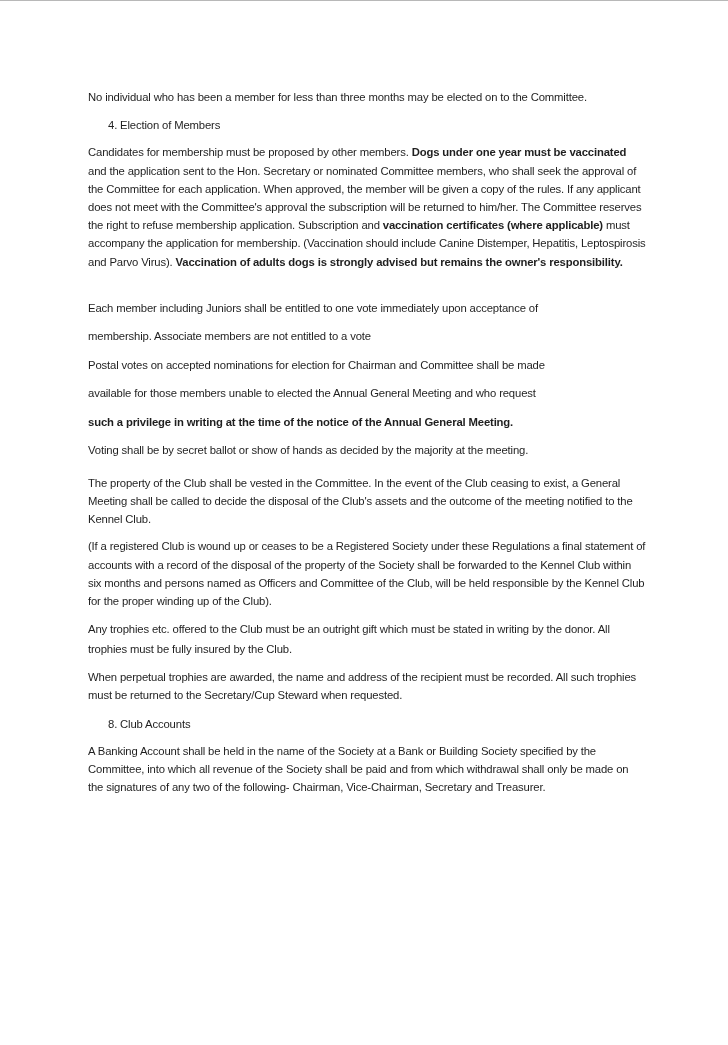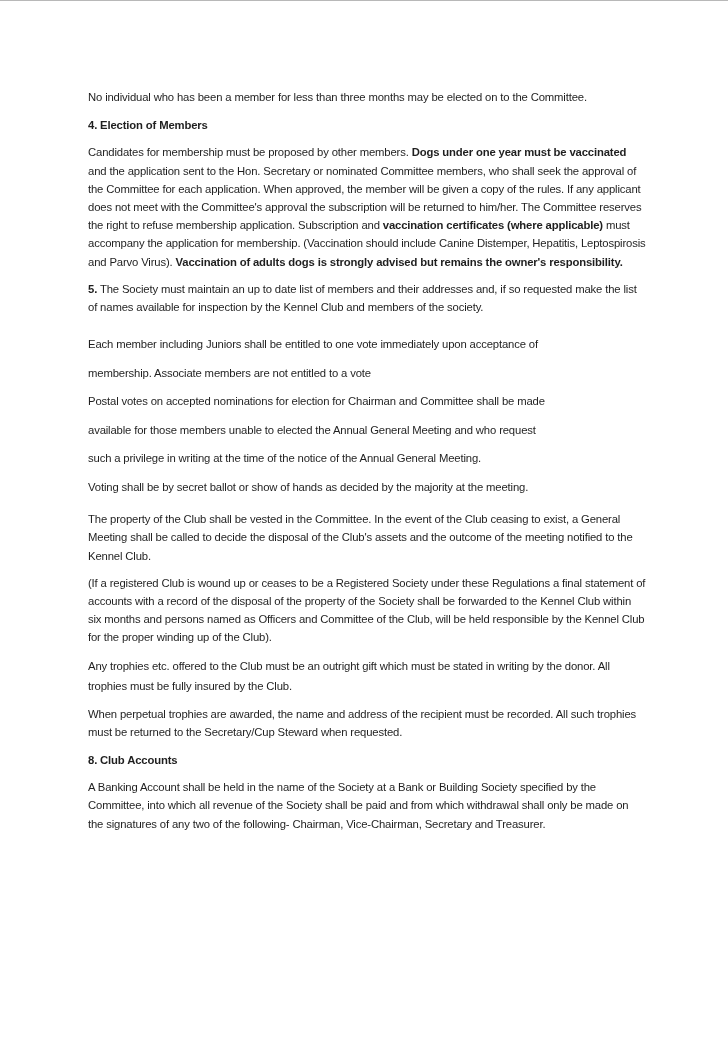--- a/index.html
+++ b/index.html
@@ -5,43 +5,42 @@
     html, body { margin: 0; padding: 0; background: #ffffff; }
     body { width: 728px; height: 1045px; position: relative; overflow: hidden; }
     .topline { position: absolute; top: 0; left: 0; width: 728px; height: 1px; background: #b8b8b8; }
     .page {
       position: absolute; left: 81px; top: 88px; width: 565px;
       font-family: "Liberation Sans", sans-serif;
       font-size: 11.3px; color: #1f1f1f; letter-spacing: -0.15px;
     }
     p { margin: 0; line-height: 18.2px; padding-left: 7px; }
     .gap { margin-top: 9px; }
-    .h { font-weight: bold; margin-top: 10px; }
+    .h { font-weight: normal; margin-top: 10px; margin-left: 20px; }
     b { font-weight: bold; }
   </style>
 </head>
 <body>
 
 <div class="topline"></div>
 
 <div class="page">
 
   <p>No individual who has been a member for less than three months may be elected on to the Committee.</p>
 
   <p class="h">4. Election of Members</p>
   <p class="gap"><span>Candidates for membership must be proposed by other members. </span><b>Dogs under one year must be vaccinated</b><span> and the application sent to the Hon. Secretary or nominated Committee members, who shall seek the approval of the Committee for each application. When approved, the member will be given a copy of the rules. If any applicant does not meet with the Committee's approval the subscription will be returned to him/her. The Committee reserves the right to refuse membership application. Subscription and </span><b>vaccination certificates (where applicable)</b><span> must accompany the application for membership. (Vaccination should include Canine Distemper, Hepatitis, Leptospirosis and Parvo Virus).  </span><b>Vaccination of adults dogs is strongly advised but remains the owner's responsibility.</b></p>
 
-  <p class="gap"><b>5.</b><span> The Society must maintain an up to date list of members and their addresses and, if so requested make the list of names available for inspection by the Kennel Club and members of the society.</span></p>
 
-  <div style="margin-top:14px;">
+  <div style="margin-top:23px;">
     <p style="line-height:28.5px;">Each member including Juniors shall be entitled to one vote immediately upon acceptance of</p>
     <p style="line-height:28.5px;">membership. Associate members are not entitled to a vote</p>
     <p style="line-height:28.5px;">Postal votes on accepted nominations for election for Chairman and Committee shall be made</p>
     <p style="line-height:28.5px;">available for those members unable to elected the Annual General Meeting and who request</p>
-    <p style="line-height:28.5px;">such a privilege in writing at the time of the notice of the Annual General Meeting.</p>
+    <p style="line-height:28.5px;font-weight:bold;">such a privilege in writing at the time of the notice of the Annual General Meeting.</p>
     <p style="line-height:28.5px;">Voting shall be by secret ballot or show of hands as decided by the majority at the meeting.</p>
   </div>
 
   <p class="gap">The property of the Club shall be vested in the Committee. In the event of the Club ceasing to exist, a General Meeting shall be called to decide the disposal of the Club's assets and the outcome of the meeting notified to the Kennel Club.</p>
   <p class="gap">(If a registered Club is wound up or ceases to be a Registered Society under these Regulations a final statement of accounts with a record of the disposal of the property of the Society shall be forwarded to the Kennel Club within six months and persons named as Officers and Committee of the Club, will be held responsible by the Kennel Club for the proper winding up of the Club).</p>
   <p class="gap" style="line-height:20px;">Any trophies etc. offered to the Club must be an outright gift which must be stated in writing by the donor. All trophies must be fully insured by the Club.</p>
   <p class="gap">When perpetual trophies are awarded, the name and address of the recipient must be recorded. All such trophies must be returned to the Secretary/Cup Steward when requested.</p>
 
   <p class="h">8. Club Accounts</p>
   <p class="gap">A Banking Account shall be held in the name of the Society at a Bank or Building Society specified by the Committee, into which all revenue of the Society shall be paid and from which withdrawal shall only be made on the signatures of any two of the following- Chairman, Vice-Chairman, Secretary and Treasurer.</p>

